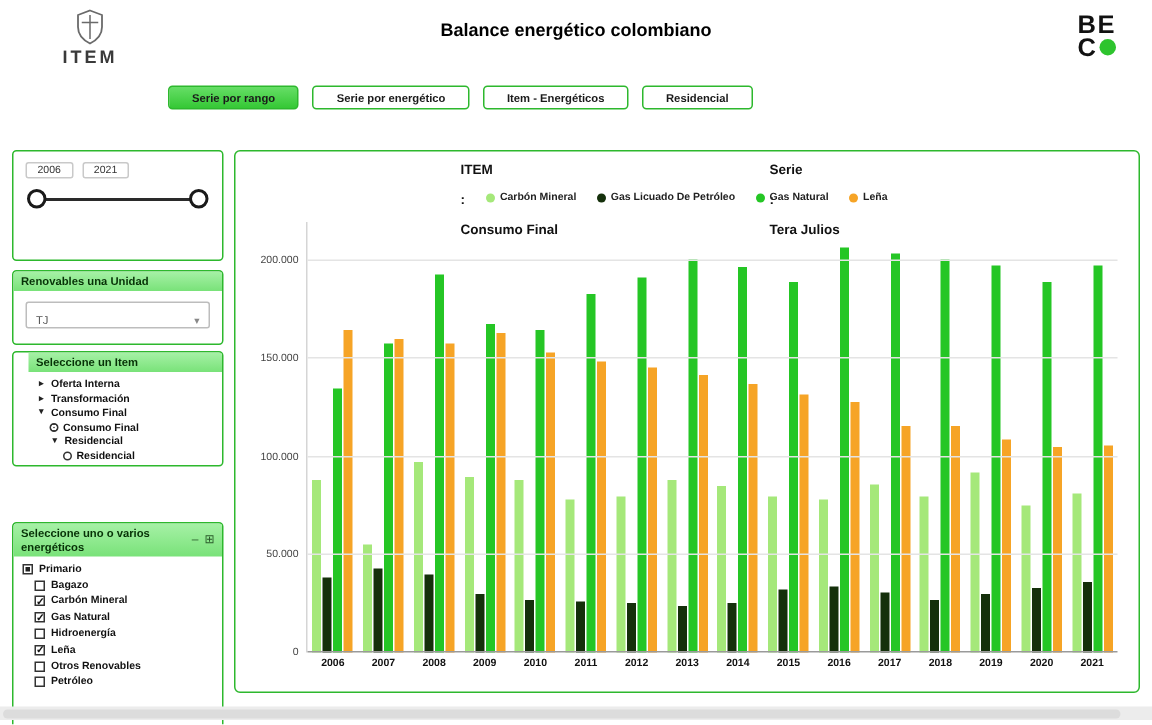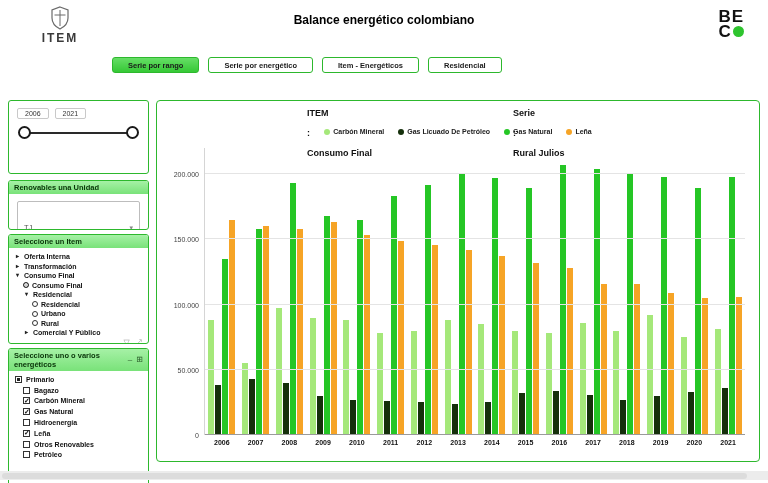--- a/index.html
+++ b/index.html
@@ -29,24 +29,24 @@
 #panel-years{top:100px;height:74px;}
 .year-vals{display:flex;gap:6px;margin:7px 8px 2px;}
 .year-box{border:1px solid #c9c9c9;border-radius:2px;font-size:7px;padding:1px 7px;color:#333;}
 .slider{position:relative;height:17px;margin:6px 9px 4px;}
 .slider-track{position:absolute;left:6px;right:6px;top:7px;height:2px;background:#2a2a2a;}
 .handle{position:absolute;top:1px;width:13px;height:13px;border:2px solid #1a1a1a;border-radius:50%;background:#fff;cursor:pointer;}
 .handle.left{left:0;}
 .handle.right{right:0;}
 
 #panel-unit{top:180px;height:50px;}
-.select{display:flex;justify-content:space-between;align-items:flex-end;margin:7px 8px 8px;border:1px solid #bdbdbd;border-radius:2px;height:32px;padding:0 6px;font-size:7.5px;color:#555;cursor:pointer;}
+.select{display:flex;justify-content:space-between;align-items:flex-end;margin:7px 8px 8px;border:1px solid #bdbdbd;border-radius:2px;height:18px;padding:0 6px;font-size:7.5px;color:#555;cursor:pointer;}
 .chev{font-size:7px;color:#888;}
 
-#panel-item{top:234px;height:110px;}
+#panel-item{top:234px;height:77px;padding-left:10px;}
 .tree{padding:4px 2px 0;}
 .tree-row{display:flex;align-items:center;gap:3px;font-size:7px;color:#111;height:9.5px;line-height:9.5px;cursor:pointer;}
 .tree-row.bold{font-weight:bold;}
 .caret{font-size:6px;color:#222;width:7px;flex:none;text-align:center;}
 .radio{width:6px;height:6px;border:1px solid #333;border-radius:50%;background:#fff;flex:none;}
 .radio.sel{background:#1a1a1a;box-shadow:inset 0 0 0 1.5px #fff;}
 .panel-foot{display:flex;justify-content:flex-end;gap:6px;padding:1px 6px 2px;color:#9a9a9a;font-size:8px;line-height:1;}
 .panel-foot span{cursor:pointer;}
 
 #panel-energetics{top:348px;height:138px;}
@@ -227,21 +227,21 @@
   <section class="chart-panel">
     <div class="chart-head">
       <div class="head-group" id="head-item">
         <span>ITEM</span>
         <span>:</span>
         <span>Consumo Final</span>
       </div>
       <div class="head-group" id="head-unit">
         <span>Serie</span>
         <span>:</span>
-        <span>Rural Julios</span>
+        <span>Tera Julios</span>
       </div>
     </div>
     <div class="legend" id="legend">
         <div class="legend-item">
           <span class="dot" style="background: rgb(165, 232, 122);"></span>
           <span>Carbón Mineral</span>
         </div>
         <div class="legend-item">
           <span class="dot" style="background: rgb(21, 48, 11);"></span>
           <span>Gas Licuado De Petróleo</span>

